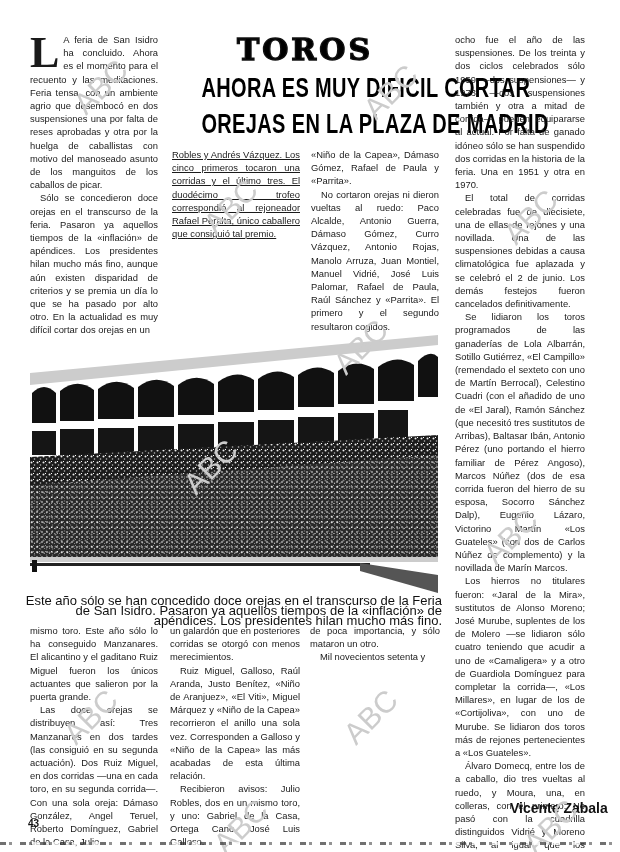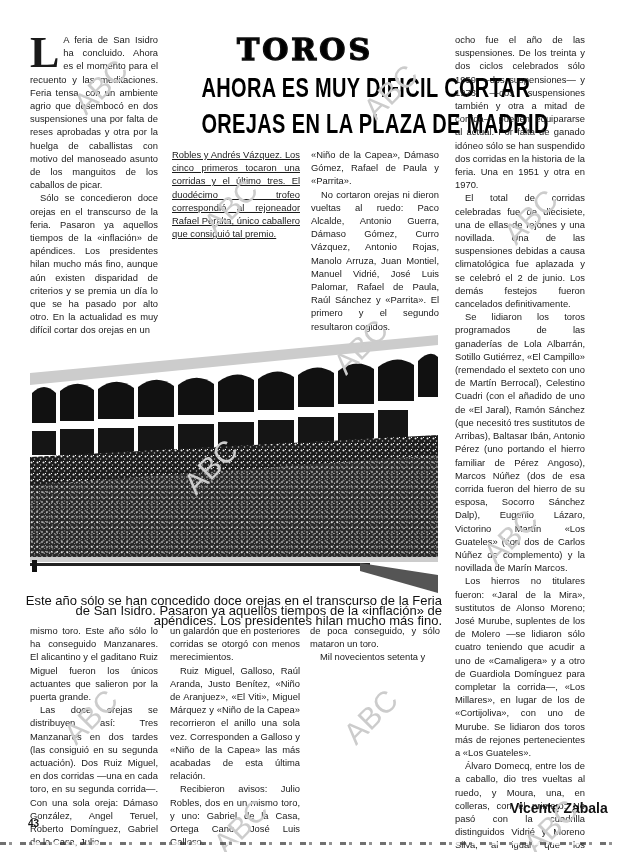--- a/index.html
+++ b/index.html
@@ -112,21 +112,21 @@
   <p class="ind">Las doce orejas se distribuyen así: Tres Manzanares en dos tardes (las consiguió en su segunda actuación). Dos Ruiz Miguel, en dos corridas —una en cada toro, en su segunda corrida—. Con una sola oreja: Dámaso González, Angel Teruel, Roberto Domínguez, Gabriel de la Casa, Julio</p>
 </div>
 
 <div class="col" style="left:170px; top:624px; width:130px;">
   <p>un galardón que en posteriores corridas se otorgó con menos merecimientos.</p>
   <p class="ind">Ruiz Miguel, Galloso, Raúl Aranda, Justo Benítez, «Niño de Aranjuez», «El Viti», Miguel Márquez y «Niño de la Capea» recorrieron el anillo una sola vez. Corresponden a Galloso y «Niño de la Capea» las más acabadas de esta última relación.</p>
   <p class="ind">Recibieron avisos: Julio Robles, dos en un mismo toro, y uno: Gabriel de la Casa, Ortega Cano, José Luis Galloso.</p>
 </div>
 
 <div class="col" style="left:310px; top:624px; width:130px;">
-  <p>de poca conseguido, y sólo mataron un toro.</p>
+  <p>de poca importancia, y sólo mataron un otro.</p>
   <p class="ind">Mil novecientos setenta y</p>
 </div>
 
 <div class="byline">Vicente Zabala</div>
 <div class="pagenum">43</div>
 
 <div class="watermark" style="left:70px; top:70px;">ABC</div>
 <div class="watermark" style="left:200px; top:190px;">ABC</div>
 <div class="watermark" style="left:360px; top:75px;">ABC</div>
 <div class="watermark" style="left:500px; top:200px;">ABC</div>

